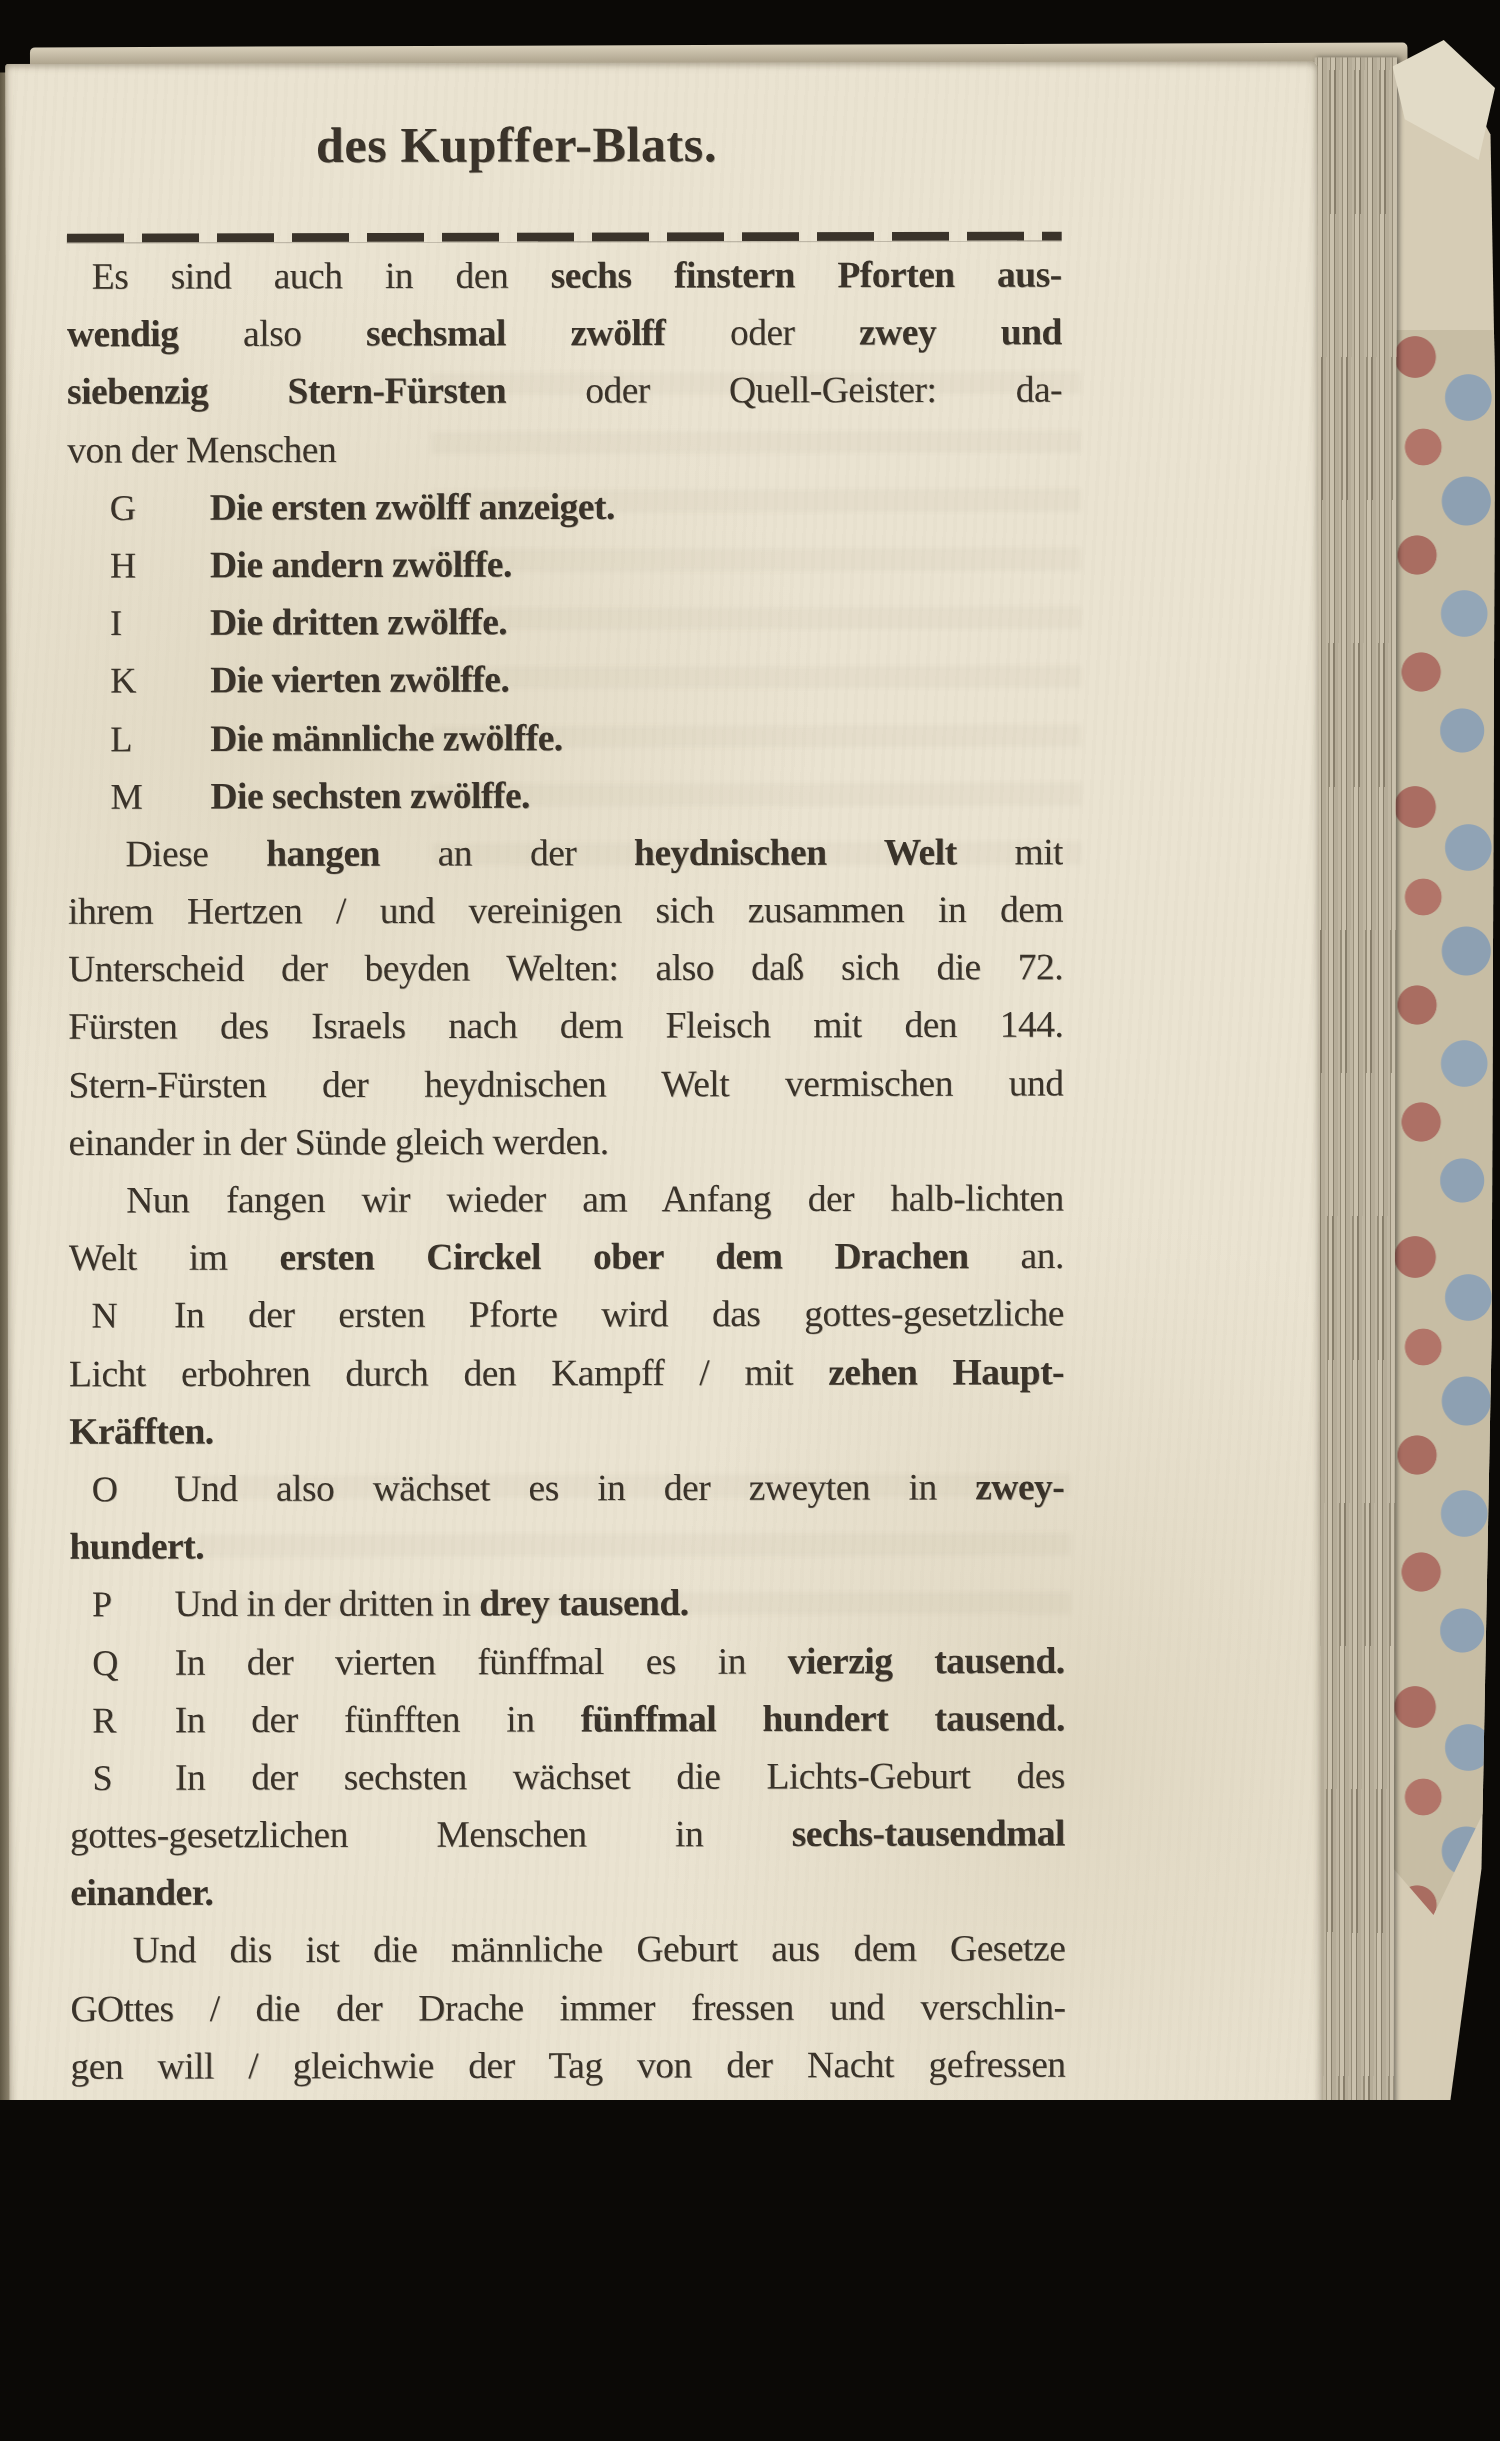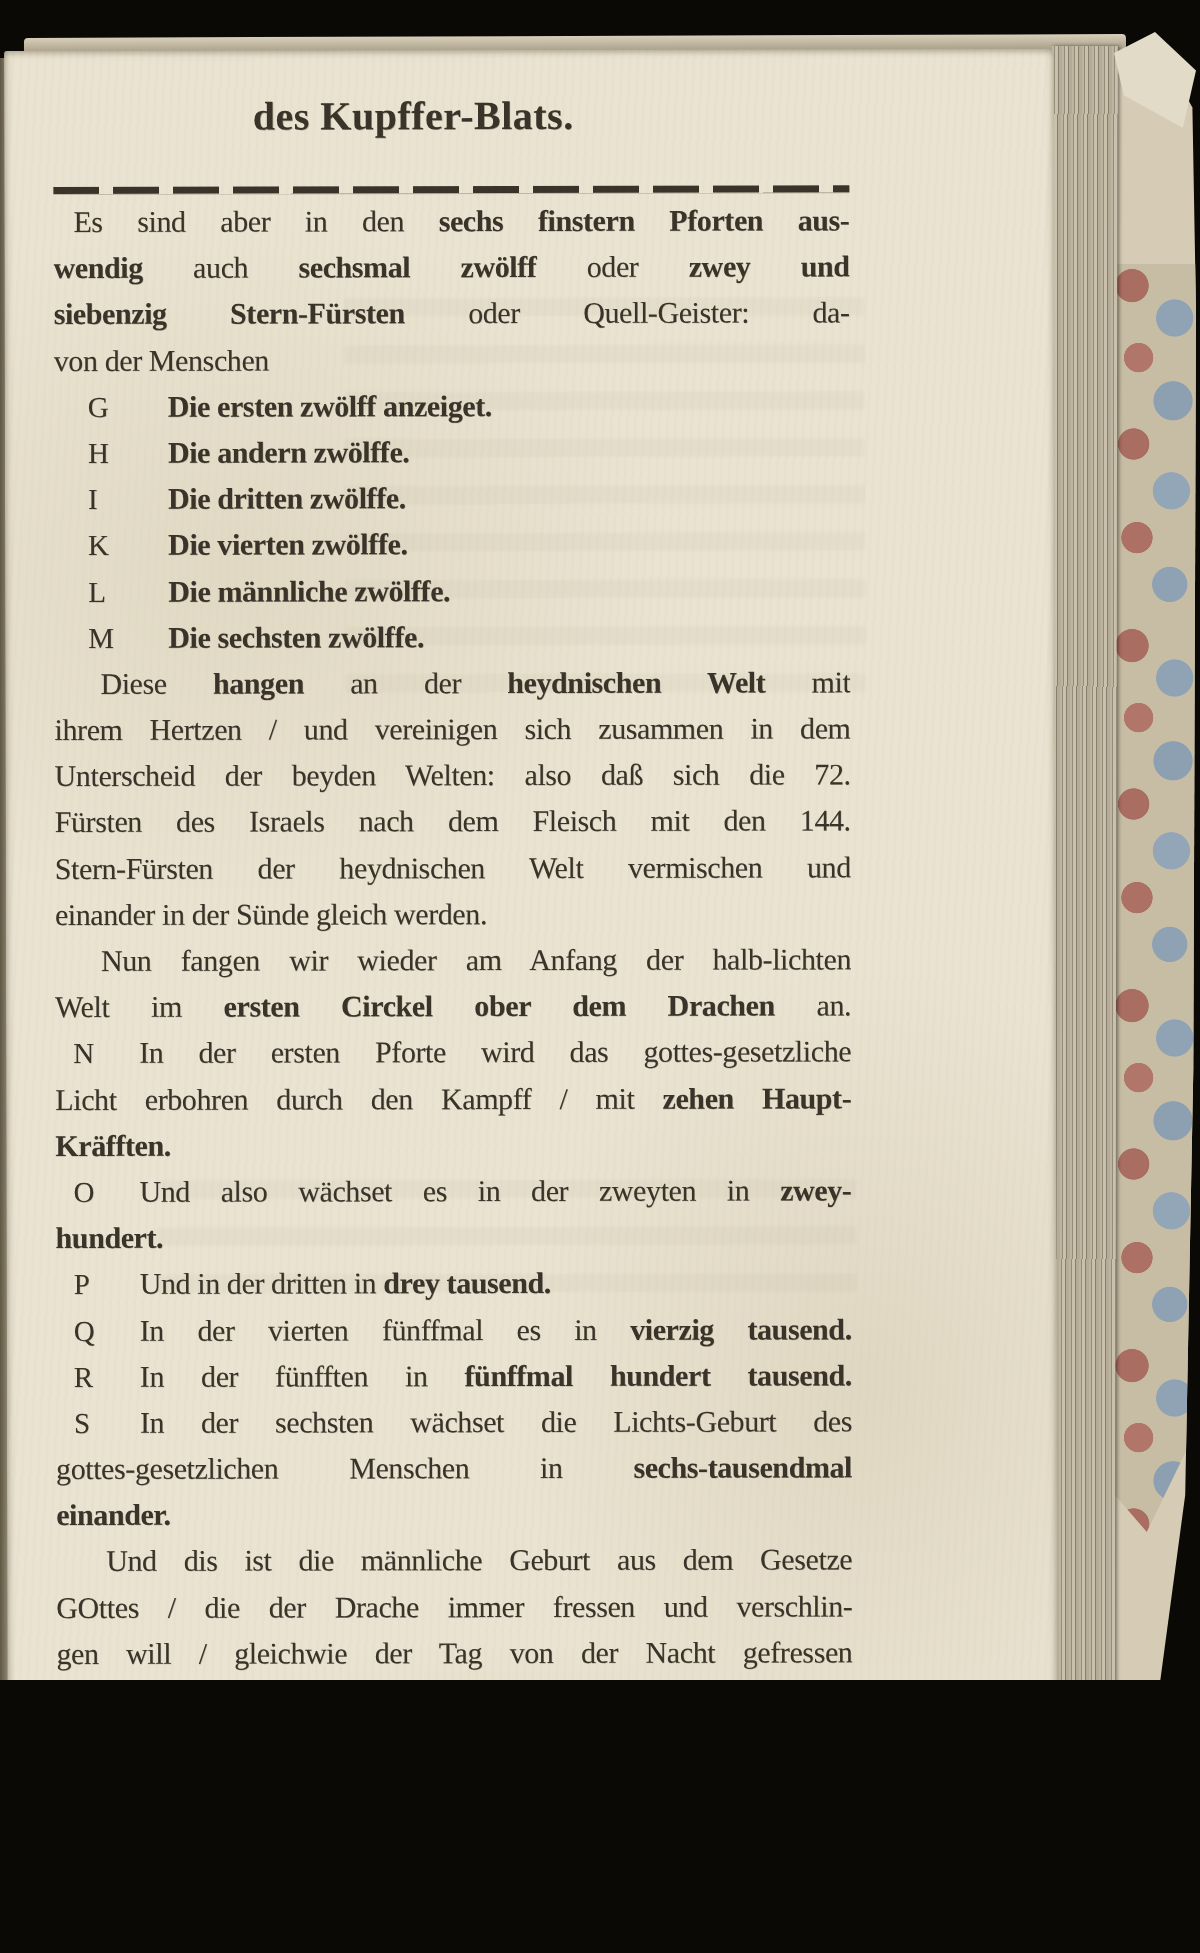--- a/index.html
+++ b/index.html
@@ -86,22 +86,22 @@
 
   <div class="page">
     <div class="ghost g1"></div>
     <div class="ghost g2"></div>
     <div class="ghost g3"></div>
 
     <div class="header">des Kupffer-Blats.</div>
     <div class="rule"></div>
 
     <div class="textblock" id="textblock">
-        <div class="line just" style="padding-left: 20px;"><span class="seg">Es sind aber in den </span><span class="seg bold">sechs finstern Pforten aus-</span></div>
-        <div class="line just"><span class="seg bold">wendig</span><span class="seg"> auch </span><span class="seg bold">sechsmal zwölff</span><span class="seg"> oder </span><span class="seg bold">zwey und</span></div>
+        <div class="line just" style="padding-left: 20px;"><span class="seg">Es sind auch in den </span><span class="seg bold">sechs finstern Pforten aus-</span></div>
+        <div class="line just"><span class="seg bold">wendig</span><span class="seg"> also </span><span class="seg bold">sechsmal zwölff</span><span class="seg"> oder </span><span class="seg bold">zwey und</span></div>
         <div class="line just"><span class="seg bold">siebenzig Stern-Fürsten</span><span class="seg"> oder Quell-Geister: da-</span></div>
         <div class="line"><span class="seg">von der Menschen</span></div>
         <div class="line lw"><span class="letter">G</span><span class="seg bold">Die ersten zwölff anzeiget.</span></div>
         <div class="line lw"><span class="letter">H</span><span class="seg bold">Die andern zwölffe.</span></div>
         <div class="line lw"><span class="letter">I</span><span class="seg bold">Die dritten zwölffe.</span></div>
         <div class="line lw"><span class="letter">K</span><span class="seg bold">Die vierten zwölffe.</span></div>
         <div class="line lw"><span class="letter">L</span><span class="seg bold">Die männliche zwölffe.</span></div>
         <div class="line lw"><span class="letter">M</span><span class="seg bold">Die sechsten zwölffe.</span></div>
         <div class="line just" style="padding-left: 46px;"><span class="seg">Diese </span><span class="seg bold">hangen</span><span class="seg"> an der </span><span class="seg bold">heydnischen Welt</span><span class="seg"> mit</span></div>
         <div class="line just"><span class="seg">ihrem Hertzen / und vereinigen sich zusammen in dem</span></div>

